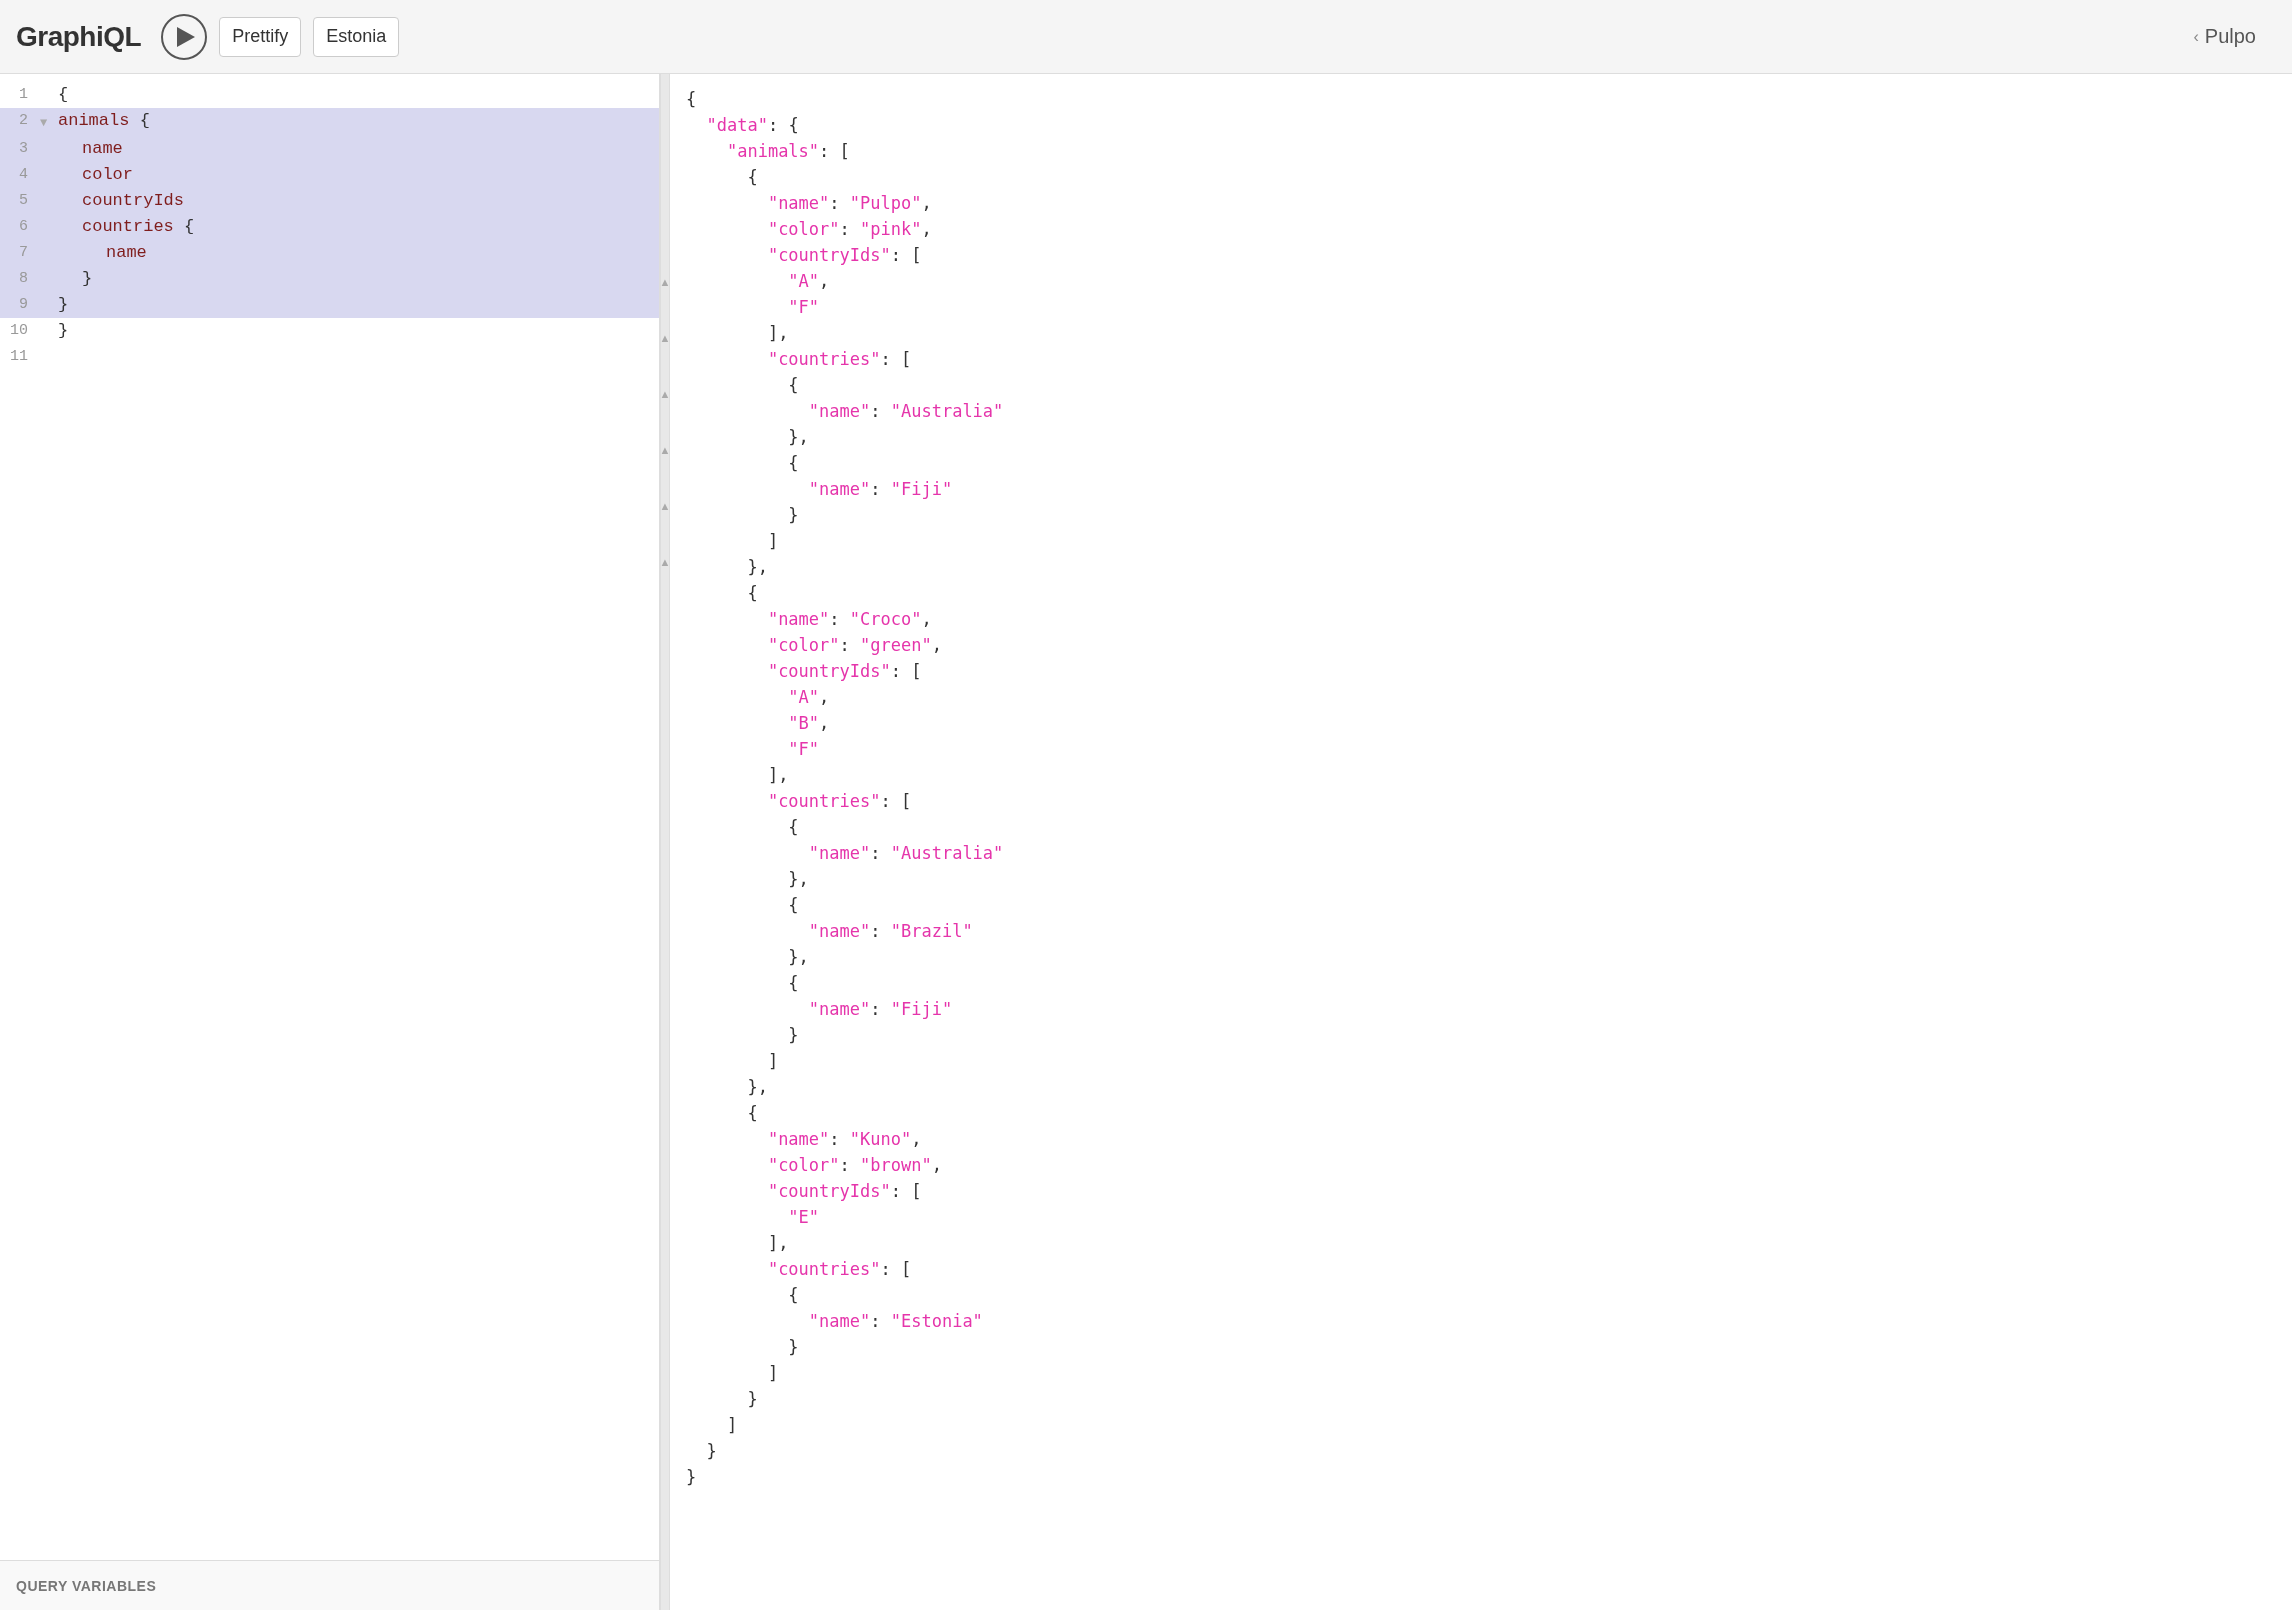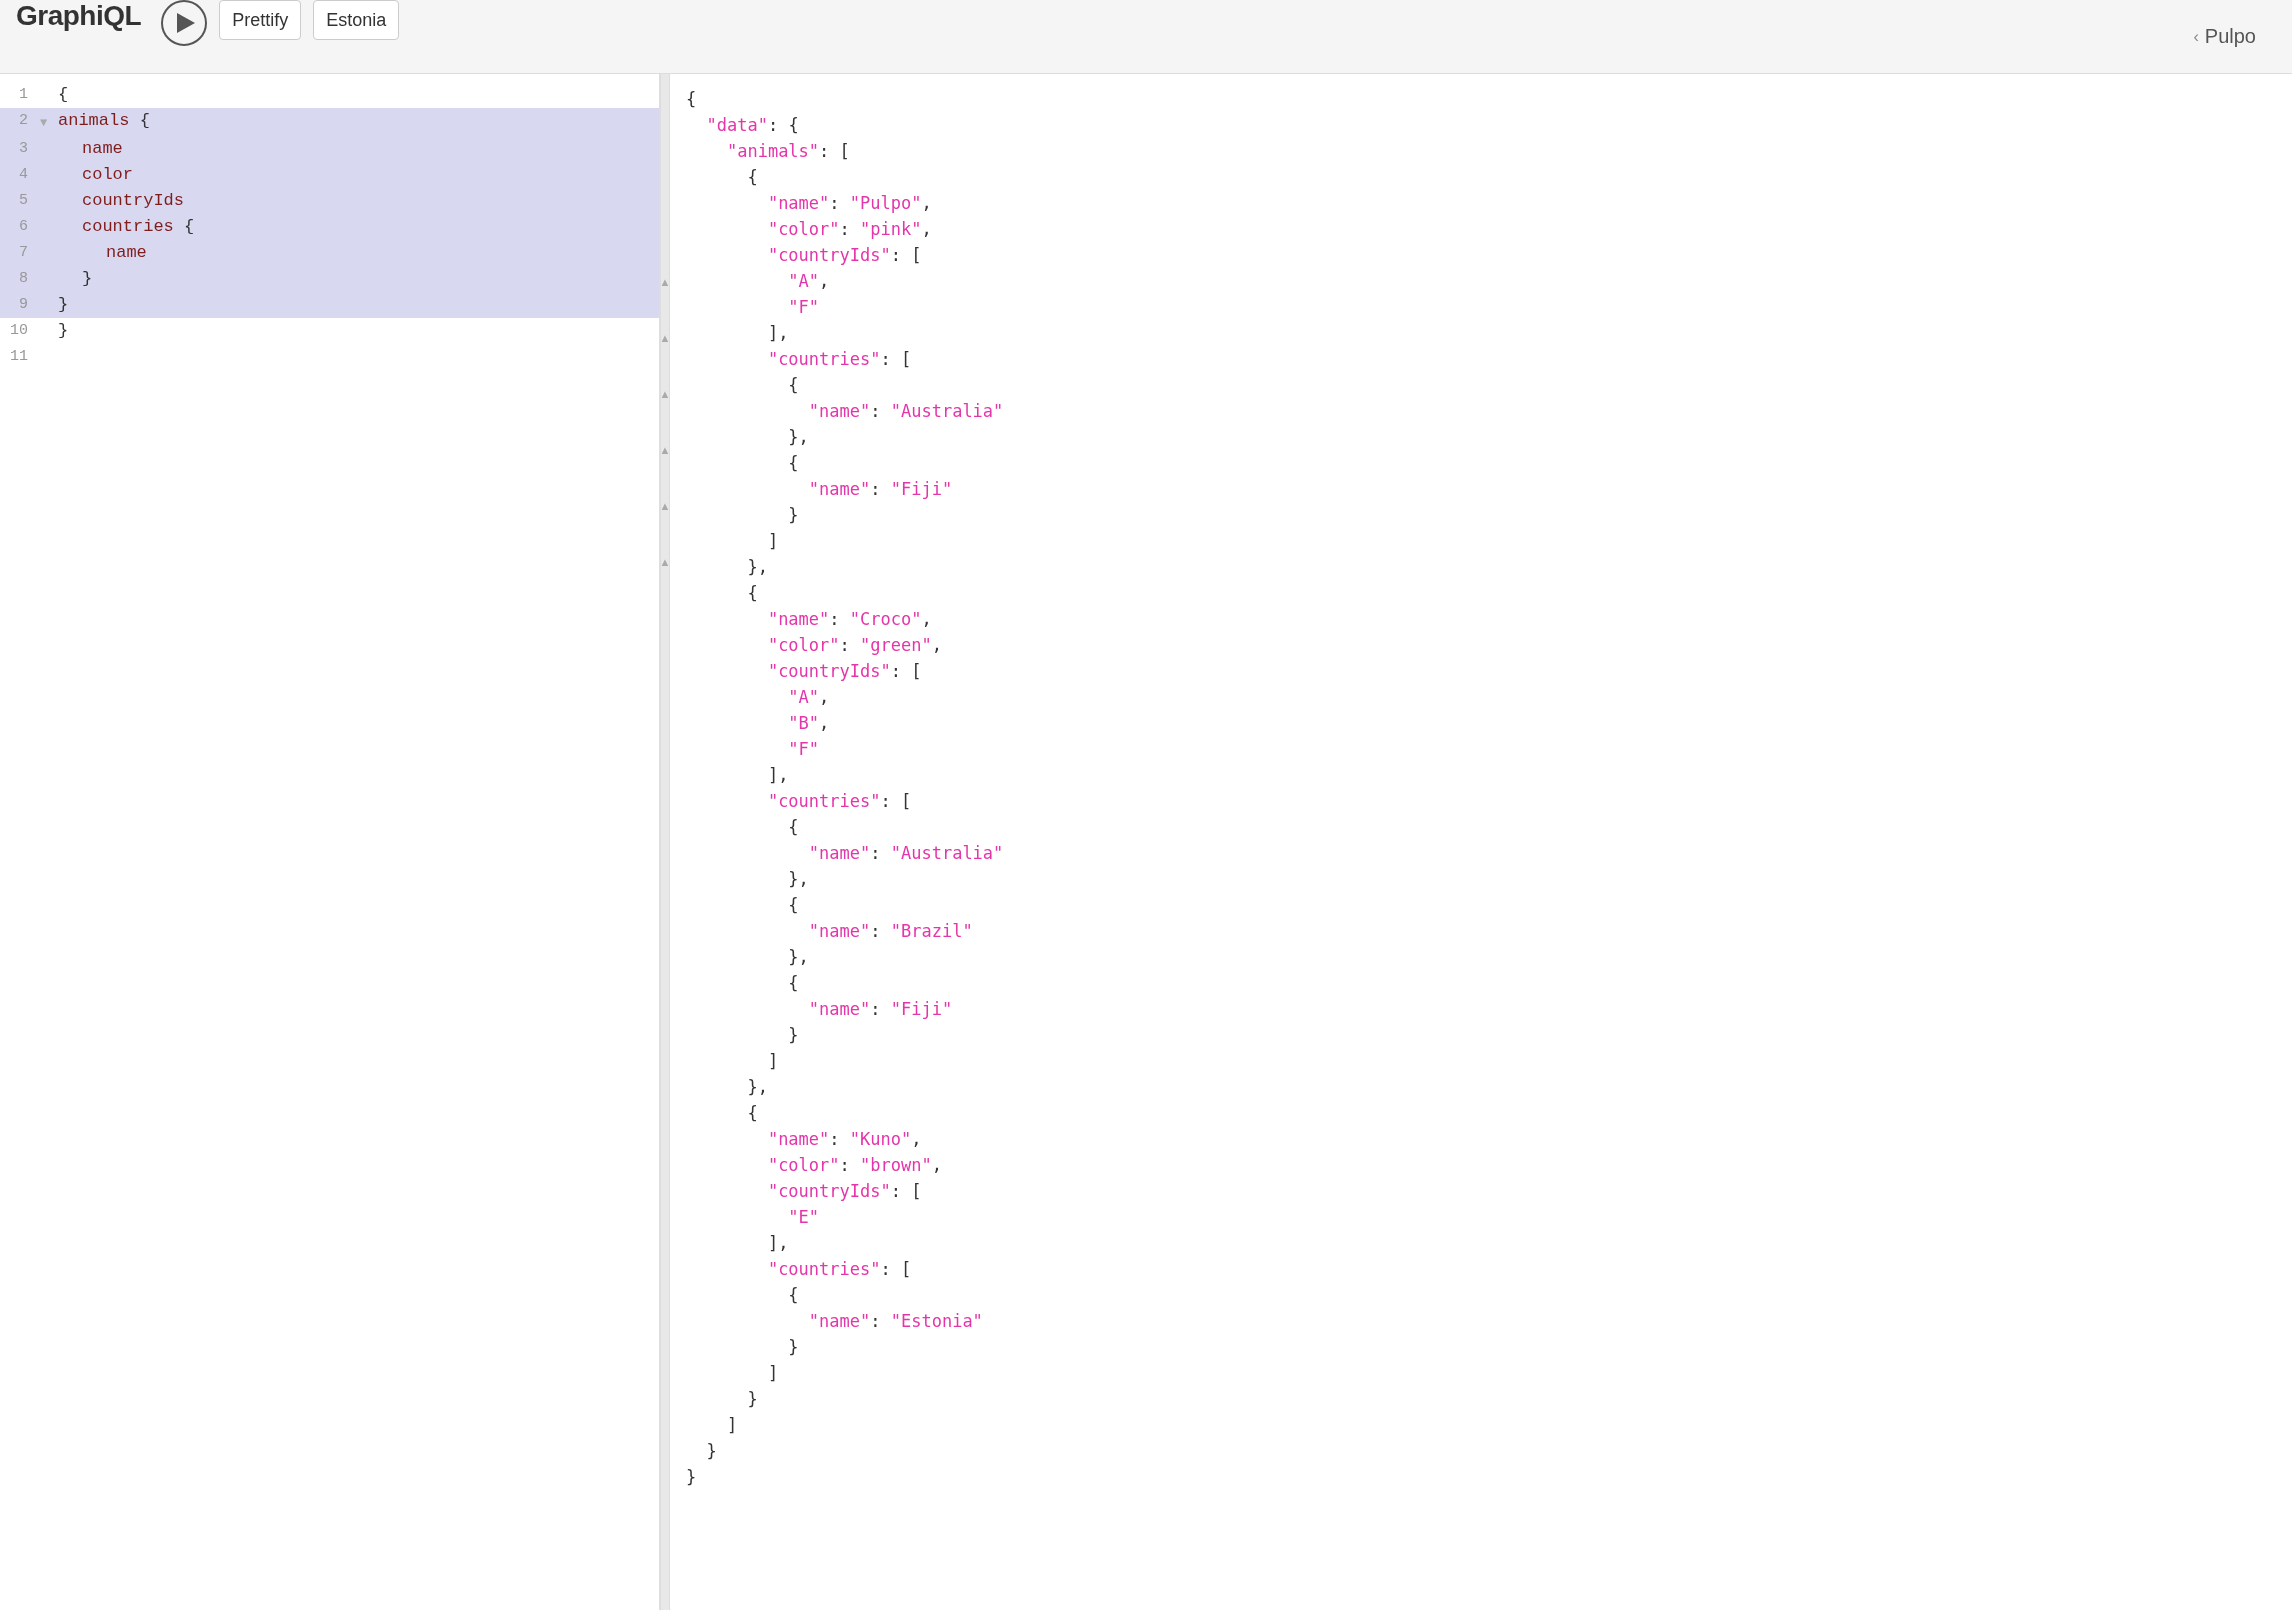--- a/index.html
+++ b/index.html
@@ -6,20 +6,21 @@
     body {
       font-family: -apple-system, BlinkMacSystemFont, 'Segoe UI', sans-serif;
       background: #f5f5f5;
       height: 1610px;
       overflow: hidden;
     }
 
     
     #topbar {
       display: flex;
+      align-items: center;
       height: 74px;
       background: #f5f5f5;
       border-bottom: 1px solid #ddd;
       padding: 0 16px;
       gap: 12px;
     }
     #logo {
       font-size: 28px;
       font-weight: bold;
       color: #e535ab;
@@ -298,20 +299,23 @@
 
         <div class="code-line">
           <div class="line-number">11</div>
           <div class="line-arrow"></div>
           <div class="line-content"></div>
         </div>
 
       </div>
     </div>
 
+    <div id="query-variables-bar">
+      <span id="query-variables-label">QUERY VARIABLES</span>
+    </div>
   </div>
 
   <div class="gutter">
     <span class="gutter-arrow">▲</span>
     <span class="gutter-arrow">▲</span>
     <span class="gutter-arrow">▲</span>
     <span class="gutter-arrow">▲</span>
     <span class="gutter-arrow">▲</span>
     <span class="gutter-arrow">▲</span>
   </div>

